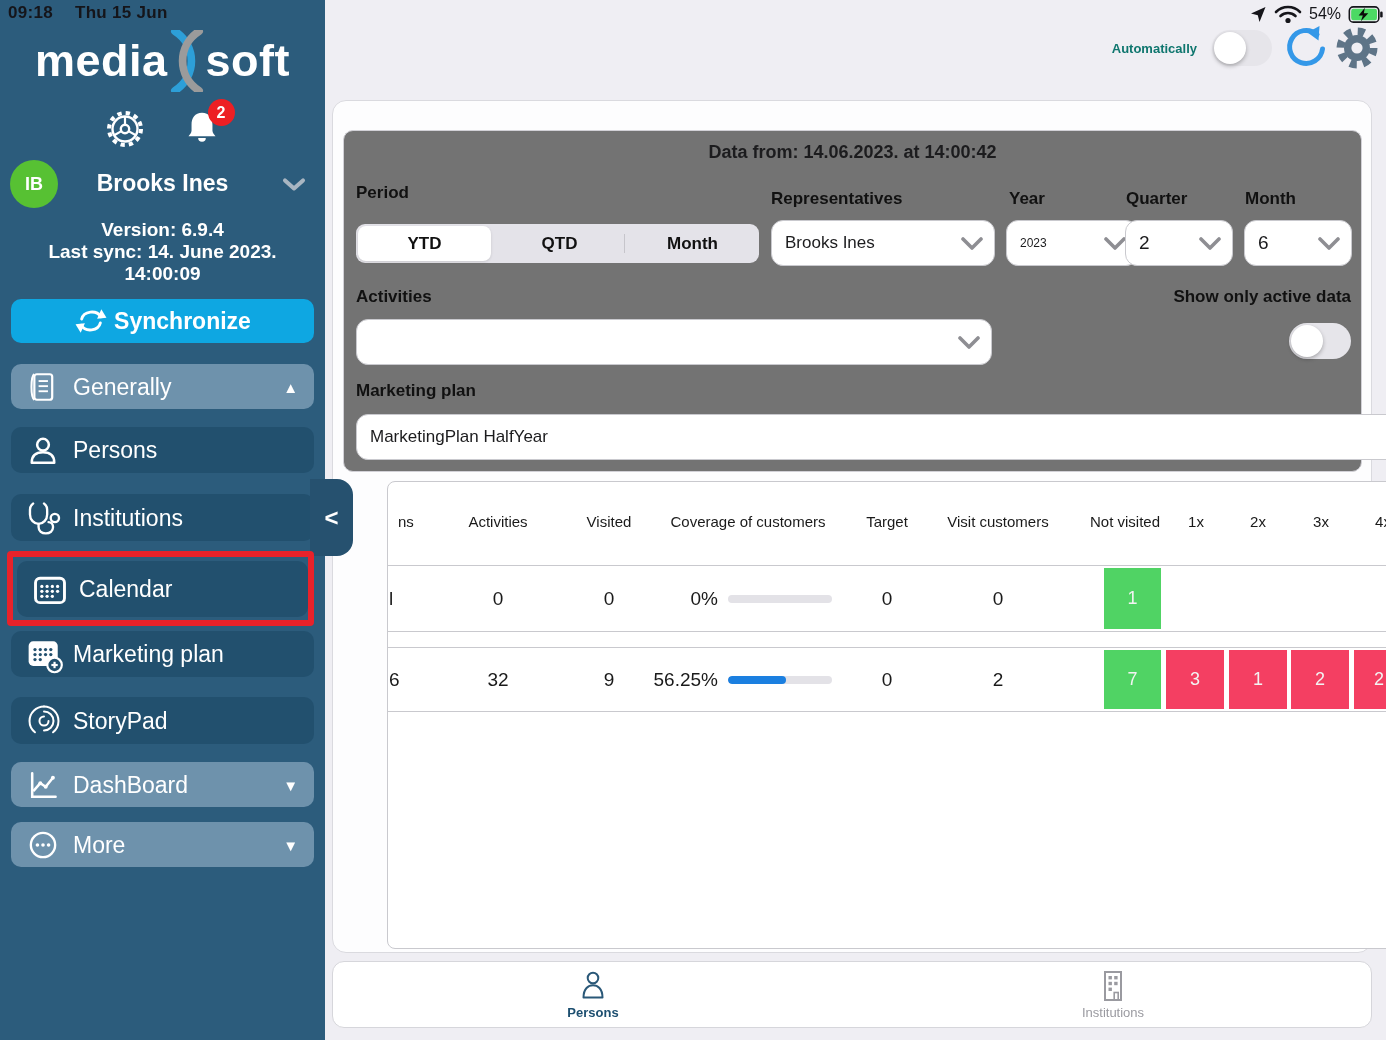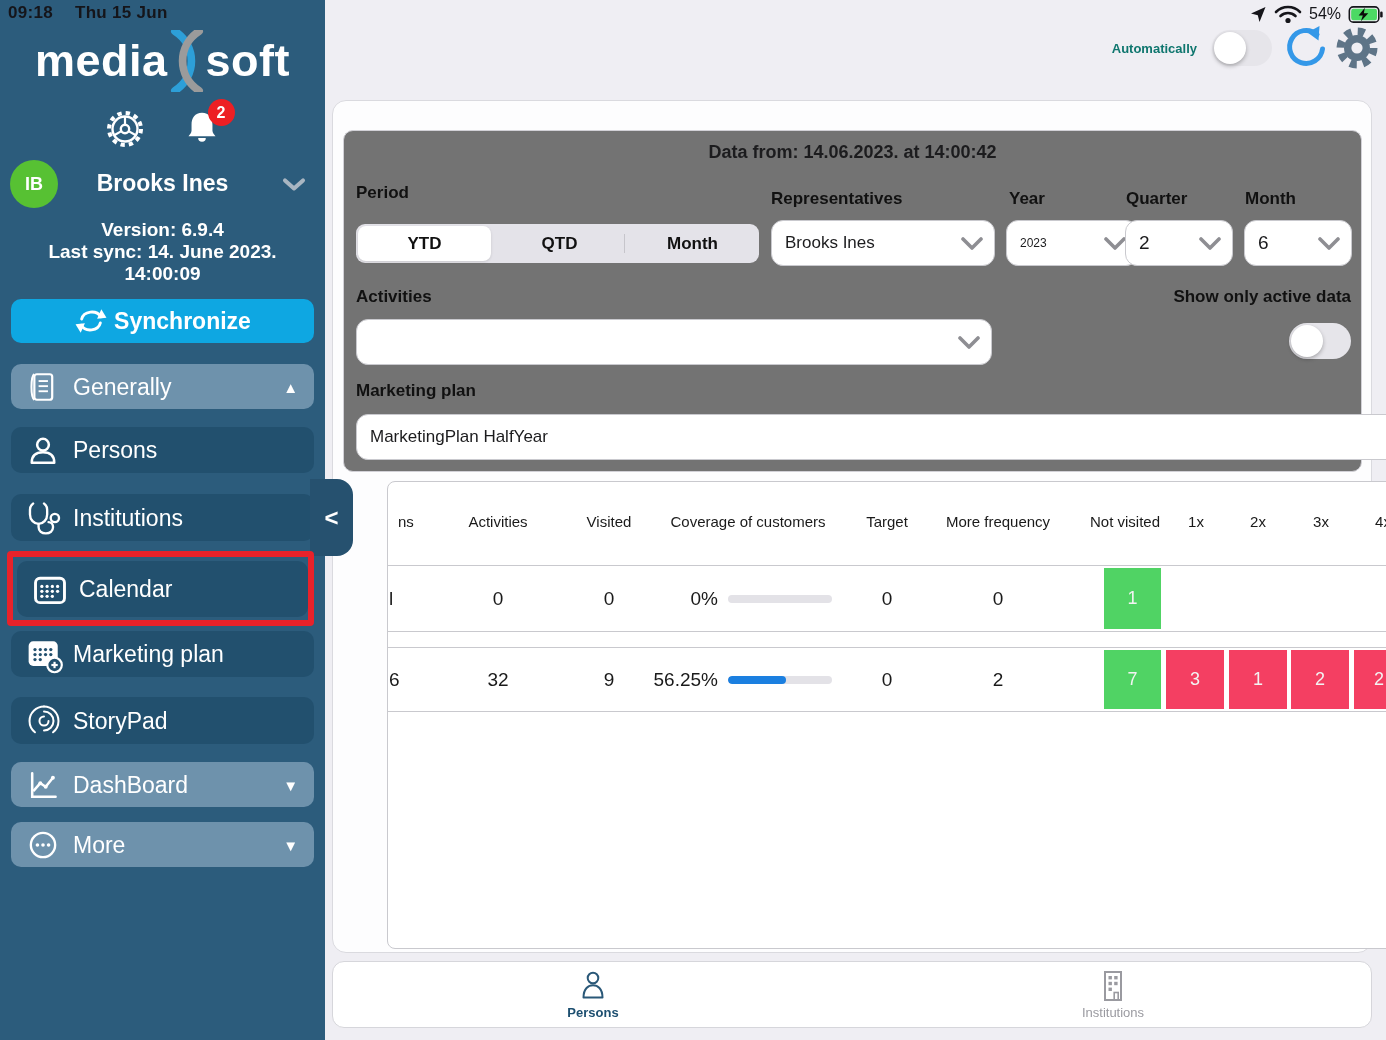--- a/index.html
+++ b/index.html
@@ -359,21 +359,21 @@
         </svg>
     </div>
   </div>
 
   <div class="table-card">
     <div class="th" style="left:10px; width:40px; text-align:left;">ns</div>
     <div class="th" style="left:50px;  width:120px;">Activities</div>
     <div class="th" style="left:161px; width:120px;">Visited</div>
     <div class="th" style="left:270px; width:180px;">Coverage of customers</div>
     <div class="th" style="left:439px; width:120px;">Target</div>
-    <div class="th" style="left:550px; width:120px;">More frequency</div>
+    <div class="th" style="left:550px; width:120px;">Visit customers</div>
     <div class="th" style="left:677px; width:120px;">Not visited</div>
     <div class="th" style="left:788px; width:40px;">1x</div>
     <div class="th" style="left:850px; width:40px;">2x</div>
     <div class="th" style="left:913px; width:40px;">3x</div>
     <div class="th" style="left:975px; width:40px;">4x</div>
 
     <div class="trow trow1">
       <div class="td left" style="left:1px; width:28px;">l</div>
       <div class="td" style="left:50px; width:120px;">0</div>
       <div class="td" style="left:161px; width:120px;">0</div>

